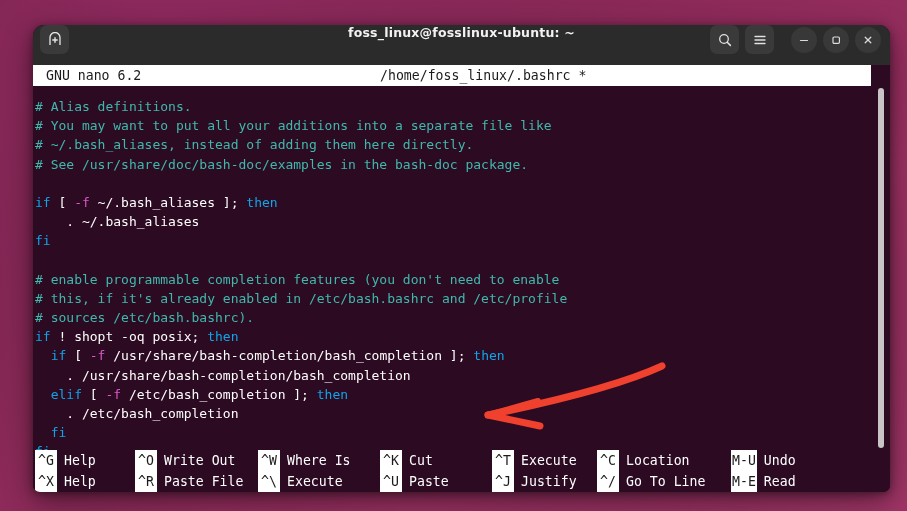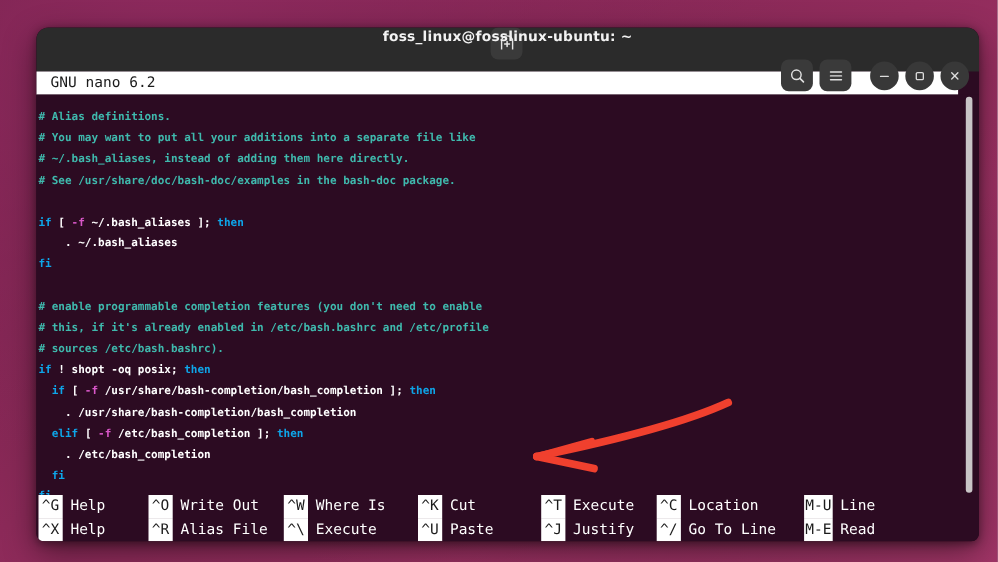--- a/index.html
+++ b/index.html
@@ -37,25 +37,24 @@
     flex-direction: column;
   }
 
   
   #titlebar {
     height: 40px;
     min-height: 40px;
     background: #2b2b2b;
     border-radius: 11px 11px 0 0;
     display: flex;
-    align-items: center;
+    align-items: flex-start;
     padding: 0 9px 0 7px;
     box-sizing: border-box;
     position: relative;
-    flex-direction: column;
   }
   .tb-btn {
     width: 29px;
     height: 29px;
     border-radius: 7px;
     display: flex;
     align-items: center;
     justify-content: center;
     cursor: pointer;
     flex: 0 0 auto;
@@ -113,25 +112,24 @@
   #editor-wrap {
     flex: 1;
     position: relative;
     background: #2c0b22;
     overflow: hidden;
   }
   #editor {
     position: absolute;
     left: 0; top: 0;
     padding: 11px 0 0 2px;
-    font-size: 10px;
+    font-size: 13px;
     line-height: 19.2px;
     white-space: pre;
     color: #ffffff;
-    font-weight: bold;
   }
   .ln { height: 19.2px; }
   .cmt { color: #3fb9ad; }
   .kw  { color: #0ea5e9; }
   .flag{ color: #d957c8; }
   .pln { color: #ffffff; }
 
   
   #scrollbar {
     position: absolute;
@@ -230,56 +228,57 @@
         <div class="tb-btn round">
           <svg class="ico" width="14" height="14" viewBox="0 0 14 14">
             <path d="M4.2 4.2 L9.8 9.8 M9.8 4.2 L4.2 9.8" stroke="#dcdcdc" stroke-width="1.25" stroke-linecap="round"></path>
           </svg>
         </div>
       </div>
     </div>
 
     <div id="nano-header">
       <span id="nano-version">GNU nano 6.2</span>
+      <span id="nano-path">/home/foss_linux/.bashrc *</span>
     </div>
 
     <div id="editor-wrap">
       <div id="editor"><div class="ln"><span class="cmt"># Alias definitions.</span></div><div class="ln"><span class="cmt"># You may want to put all your additions into a separate file like</span></div><div class="ln"><span class="cmt"># ~/.bash_aliases, instead of adding them here directly.</span></div><div class="ln"><span class="cmt"># See /usr/share/doc/bash-doc/examples in the bash-doc package.</span></div><div class="ln">&nbsp;</div><div class="ln"><span class="kw">if</span><span class="pln"> [ </span><span class="flag">-f</span><span class="pln"> ~/.bash_aliases ]; </span><span class="kw">then</span></div><div class="ln"><span class="pln">    . ~/.bash_aliases</span></div><div class="ln"><span class="kw">fi</span></div><div class="ln">&nbsp;</div><div class="ln"><span class="cmt"># enable programmable completion features (you don't need to enable</span></div><div class="ln"><span class="cmt"># this, if it's already enabled in /etc/bash.bashrc and /etc/profile</span></div><div class="ln"><span class="cmt"># sources /etc/bash.bashrc).</span></div><div class="ln"><span class="kw">if</span><span class="pln"> ! shopt -oq posix; </span><span class="kw">then</span></div><div class="ln"><span class="pln">  </span><span class="kw">if</span><span class="pln"> [ </span><span class="flag">-f</span><span class="pln"> /usr/share/bash-completion/bash_completion ]; </span><span class="kw">then</span></div><div class="ln"><span class="pln">    . /usr/share/bash-completion/bash_completion</span></div><div class="ln"><span class="pln">  </span><span class="kw">elif</span><span class="pln"> [ </span><span class="flag">-f</span><span class="pln"> /etc/bash_completion ]; </span><span class="kw">then</span></div><div class="ln"><span class="pln">    . /etc/bash_completion</span></div><div class="ln"><span class="pln">  </span><span class="kw">fi</span></div><div class="ln"><span class="kw">fi</span></div></div>
       <div id="scrollbar">
         <div id="scroll-thumb"></div>
       </div>
     </div>
 
     <div id="nano-footer">
         <div class="sc-col" style="width: 100px;">
           <div class="sc-row"><span class="sc-key">^G</span><span class="sc-lbl">Help</span></div>
           <div class="sc-row"><span class="sc-key">^X</span><span class="sc-lbl">Help</span></div>
         </div>
         <div class="sc-col" style="width: 123px;">
           <div class="sc-row"><span class="sc-key">^O</span><span class="sc-lbl">Write Out</span></div>
-          <div class="sc-row"><span class="sc-key">^R</span><span class="sc-lbl">Alias File</span></div>
+          <div class="sc-row"><span class="sc-key">^R</span><span class="sc-lbl">Paste File</span></div>
         </div>
         <div class="sc-col" style="width: 122px;">
           <div class="sc-row"><span class="sc-key">^W</span><span class="sc-lbl">Where Is</span></div>
           <div class="sc-row"><span class="sc-key">^\</span><span class="sc-lbl">Execute</span></div>
         </div>
         <div class="sc-col" style="width: 112px;">
           <div class="sc-row"><span class="sc-key">^K</span><span class="sc-lbl">Cut</span></div>
           <div class="sc-row"><span class="sc-key">^U</span><span class="sc-lbl">Paste</span></div>
         </div>
         <div class="sc-col" style="width: 105px;">
           <div class="sc-row"><span class="sc-key">^T</span><span class="sc-lbl">Execute</span></div>
           <div class="sc-row"><span class="sc-key">^J</span><span class="sc-lbl">Justify</span></div>
         </div>
         <div class="sc-col" style="width: 134px;">
           <div class="sc-row"><span class="sc-key">^C</span><span class="sc-lbl">Location</span></div>
           <div class="sc-row"><span class="sc-key">^/</span><span class="sc-lbl">Go To Line</span></div>
         </div>
         <div class="sc-col">
-          <div class="sc-row"><span class="sc-key">M-U</span><span class="sc-lbl">Line</span></div>
+          <div class="sc-row"><span class="sc-key">M-U</span><span class="sc-lbl">Undo</span></div>
           <div class="sc-row"><span class="sc-key">M-E</span><span class="sc-lbl">Read</span></div>
         </div>
       </div>
 
   </div>
 
   <svg id="arrow-annotation" viewBox="0 0 230 95">
     <path d="M202 8 Q150 32 28 57" fill="none" stroke="#f0402e" stroke-width="7" stroke-linecap="round"></path>
     <path d="M28 57 L78 43" fill="none" stroke="#f0402e" stroke-width="6" stroke-linecap="round"></path>
     <path d="M28 57 L80 68" fill="none" stroke="#f0402e" stroke-width="7" stroke-linecap="round"></path>

